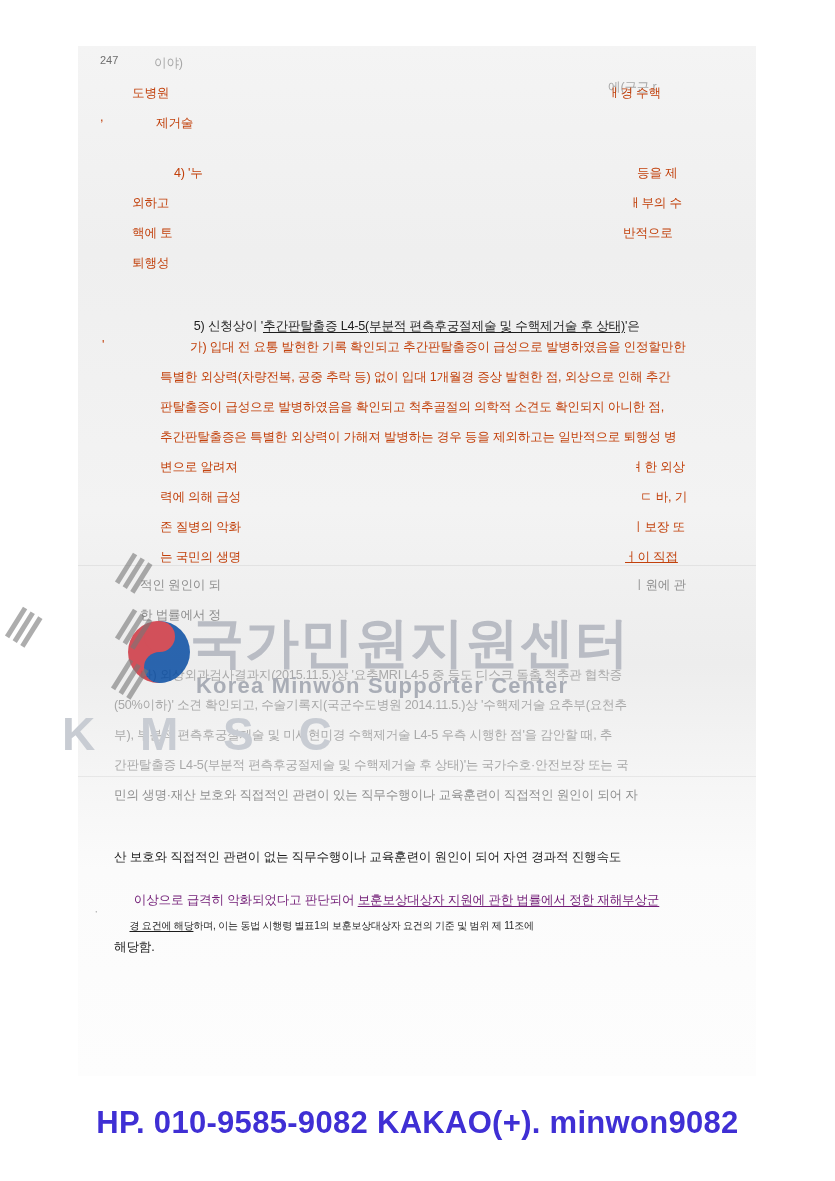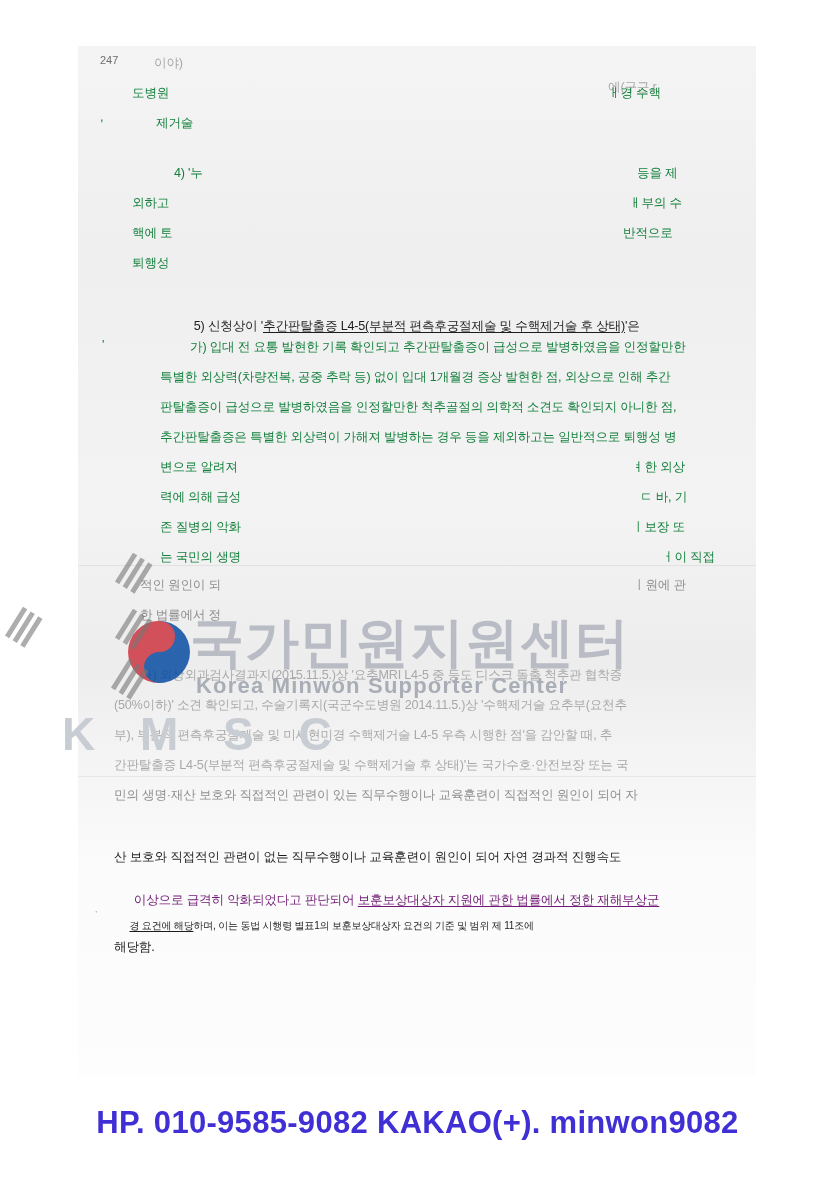--- a/index.html
+++ b/index.html
@@ -42,21 +42,21 @@
   
   .band {
     position: absolute;
     left: 0; right: 0;
     height: 1px;
     background: rgba(0,0,0,0.06);
   }
 
   .doc-text {
     position: absolute;
-    color: #15803d;
+    color: #c2410c;
     font-size: 12.6px;
     line-height: 1.55;
     letter-spacing: -0.2px;
     white-space: pre;
   }
   .faded { color: #8e8e8e; }
   .faded2 { color: #a8a8a8; }
   .dark { color: #1d1d1d; }
   .u { text-decoration: underline; text-underline-offset: 2px; }
 
@@ -186,31 +186,31 @@
     <div class="doc-text" style="left:545px; top:178px;">반적으로</div>
 
     <div class="doc-text" style="left:24px; top:290px;">'</div>
 
     <div style="position:absolute; left:96px; top:258px; font-size:12.6px; color:#1d1d1d; letter-spacing:-0.2px; white-space:pre;">
       <span>5) 신청상이 '</span><span class="u">추간판탈출증 L4-5(부분적 편측후궁절제술 및 수핵제거술 후 상태)</span><span>'은</span>
     </div>
 
     <div class="doc-text" style="left:112px; top:292px;">가) 입대 전 요통 발현한 기록 확인되고 추간판탈출증이 급성으로 발병하였음을 인정할만한</div>
     <div class="doc-text" style="left:82px; top:322px;">특별한 외상력(차량전복, 공중 추락 등) 없이 입대 1개월경 증상 발현한 점, 외상으로 인해 추간</div>
-    <div class="doc-text" style="left:82px; top:352px;">판탈출증이 급성으로 발병하였음을 인정할만한 척추골절의 의학적 소견도 확인되지 아니한 점,</div>
+    <div class="doc-text" style="left:82px; top:352px;">판탈출증이 급성으로 발병하였음을 확인되고 척추골절의 의학적 소견도 확인되지 아니한 점,</div>
     <div class="doc-text" style="left:82px; top:382px;">추간판탈출증은 특별한 외상력이 가해져 발병하는 경우 등을 제외하고는 일반적으로 퇴행성 병</div>
     <div class="doc-text" style="left:82px; top:412px;">변으로 알려져</div>
     <div class="doc-text" style="left:82px; top:442px;">력에 의해 급성</div>
     <div class="doc-text" style="left:82px; top:472px;">존 질병의 악화</div>
     <div class="doc-text" style="left:82px; top:502px;">는 국민의 생명</div>
 
     <div class="doc-text" style="left:554px; top:412px;">ㅕ한 외상</div>
     <div class="doc-text" style="left:562px; top:442px;">ㄷ 바, 기</div>
     <div class="doc-text" style="left:554px; top:472px;">ㅣ보장 또</div>
-    <div class="doc-text" style="left:584px; top:502px;">ㅓ이 직접</div>
+    <div class="doc-text" style="left:547px; top:502px;text-decoration:underline;">ㅓ이 직접</div>
 
     <div class="doc-text faded" style="left:62px; top:530px;">적인 원인이 되</div>
     <div class="doc-text faded" style="left:555px; top:530px;">ㅣ원에 관</div>
     <div class="doc-text faded" style="left:62px; top:560px;">한 법률에서 정</div>
 
     <div class="doc-text faded2" style="left:62px; top:620px;">나) 외상외과검사결과지(2015.11.5.)상 '요추MRI L4-5 중 등도 디스크 돌출 척추관 협착증</div>
     <div class="doc-text faded2" style="left:36px; top:650px;">(50%이하)' 소견 확인되고, 수술기록지(국군수도병원 2014.11.5.)상 '수핵제거술 요추부(요천추</div>
     <div class="doc-text faded2" style="left:36px; top:680px;">부), 부분적 편측후궁절제술 및 미세현미경 수핵제거술 L4-5 우측 시행한 점'을 감안할 때, 추</div>
     <div class="doc-text faded2" style="left:36px; top:710px;">간판탈출증 L4-5(부분적 편측후궁절제술 및 수핵제거술 후 상태)'는 국가수호·안전보장 또는 국</div>
     <div class="doc-text faded" style="left:36px; top:740px;">민의 생명·재산 보호와 직접적인 관련이 있는 직무수행이나 교육훈련이 직접적인 원인이 되어 자</div>

